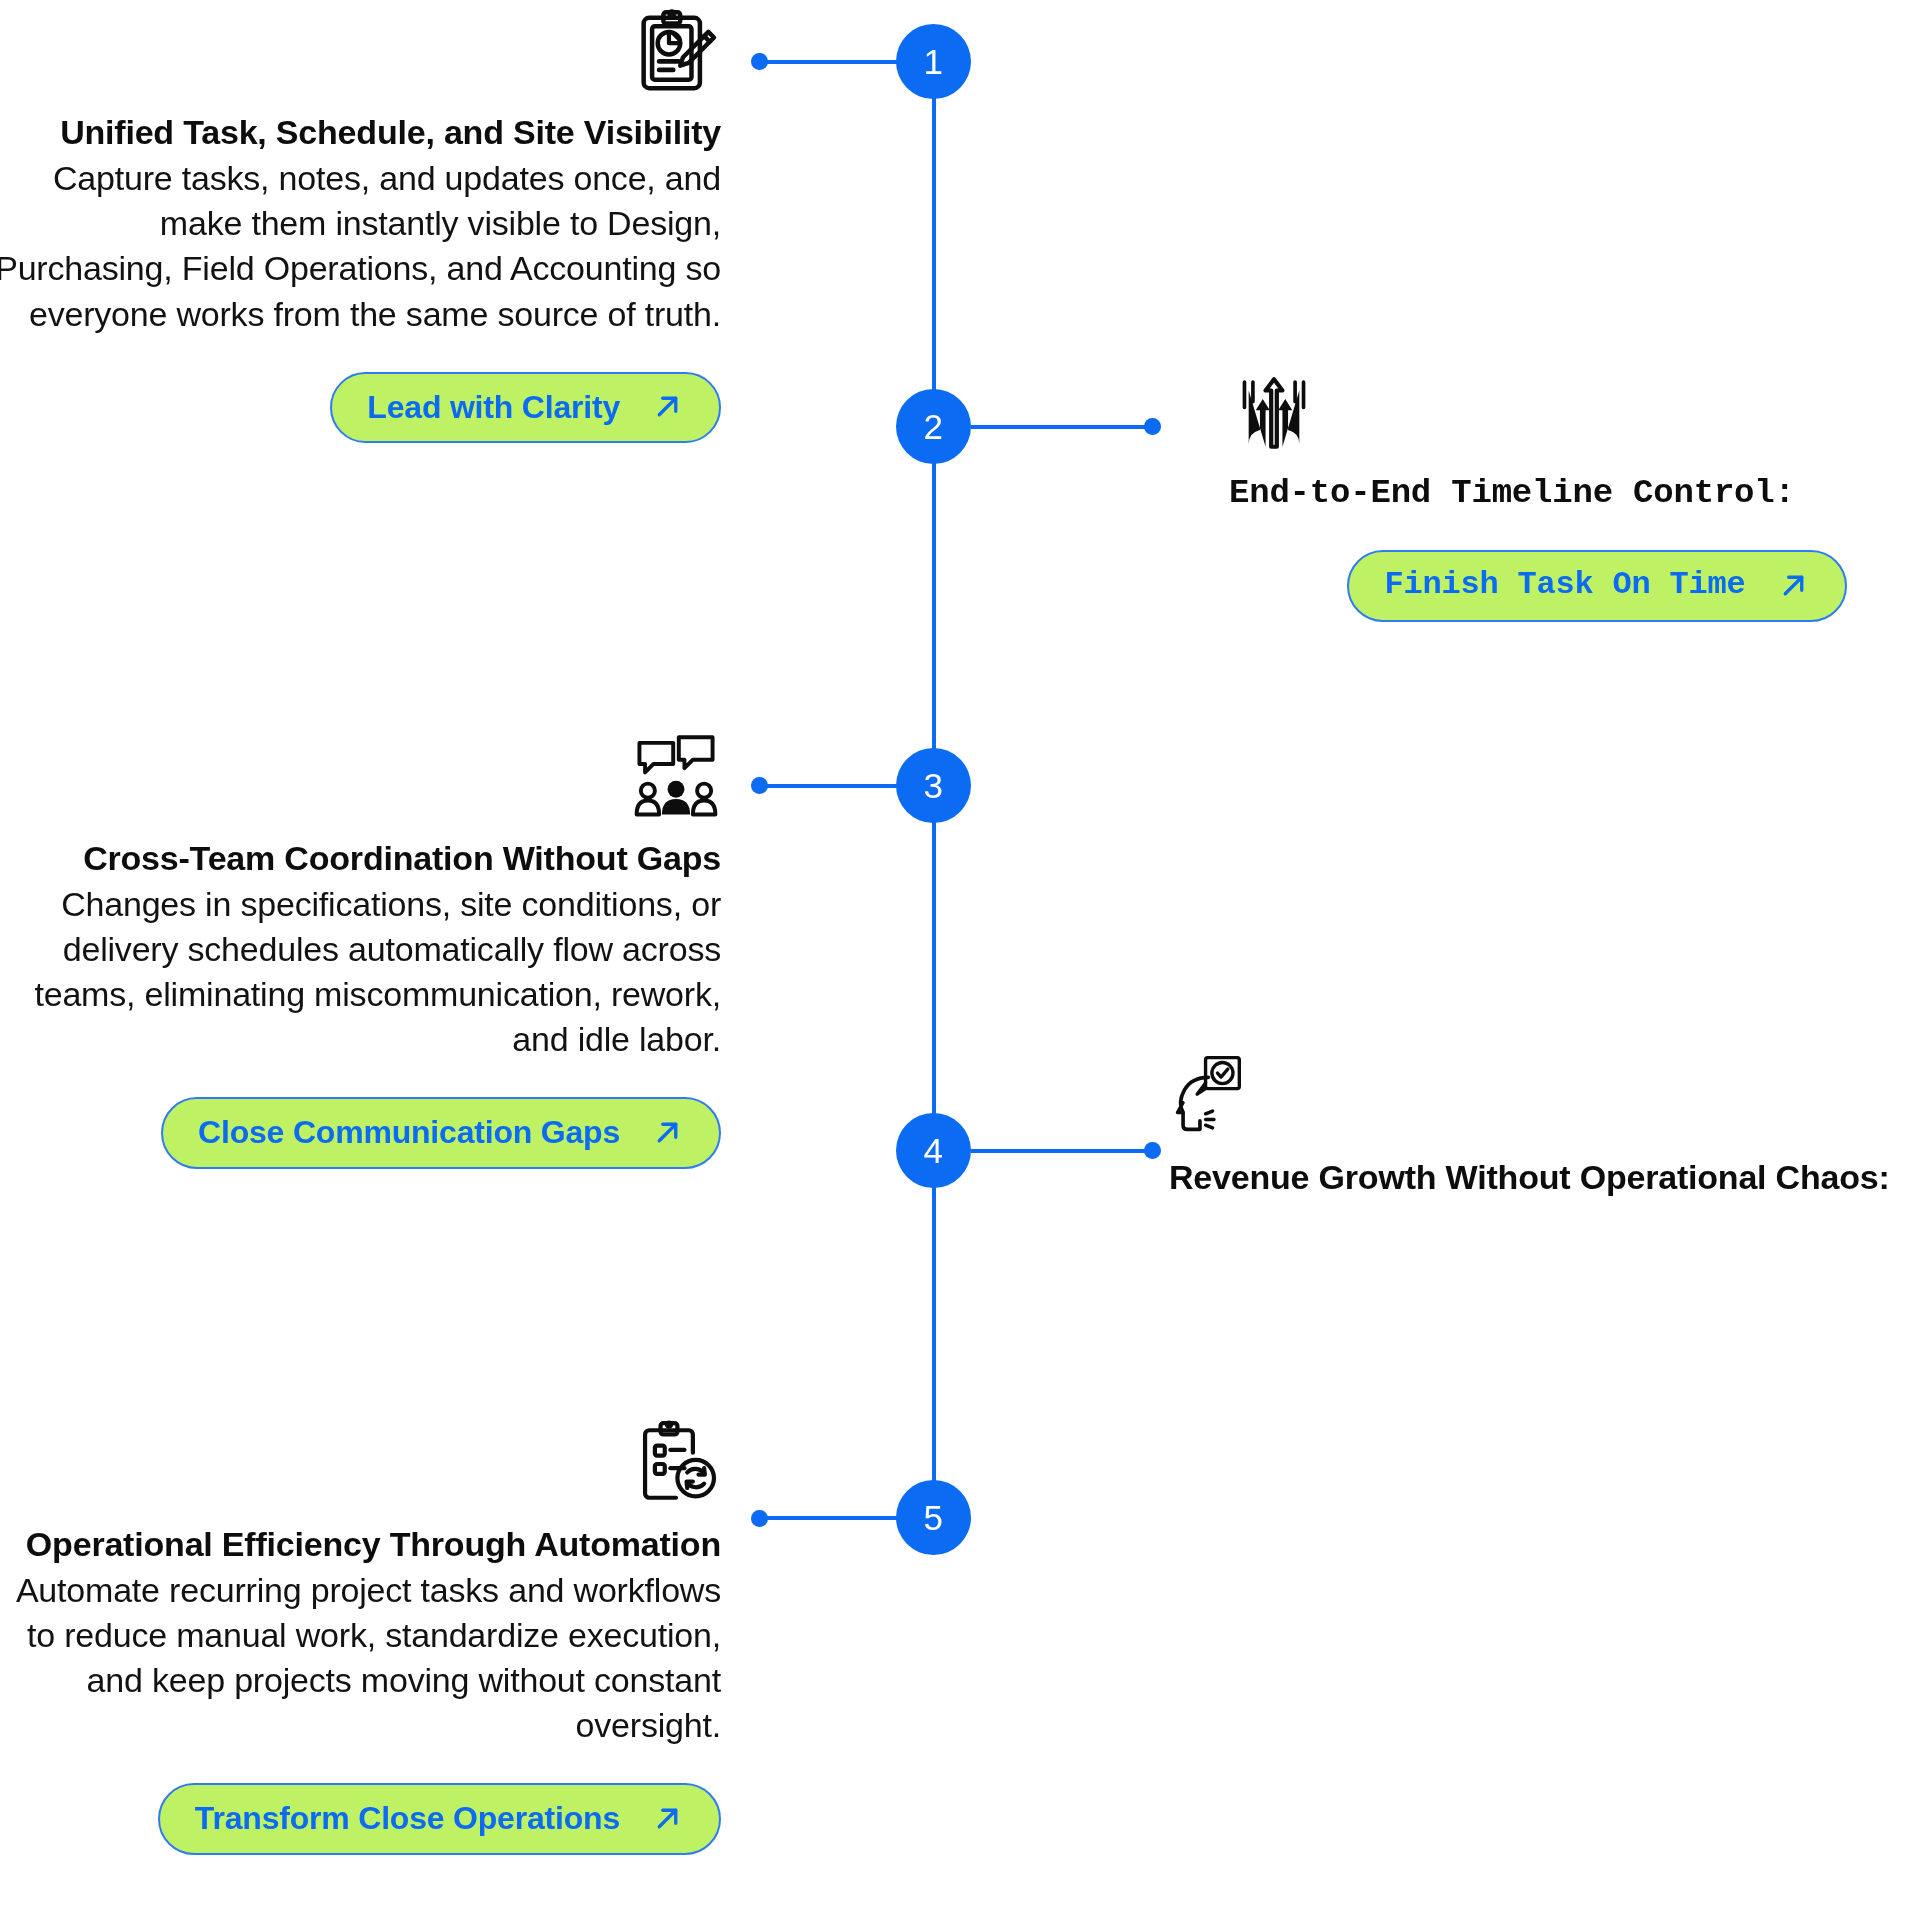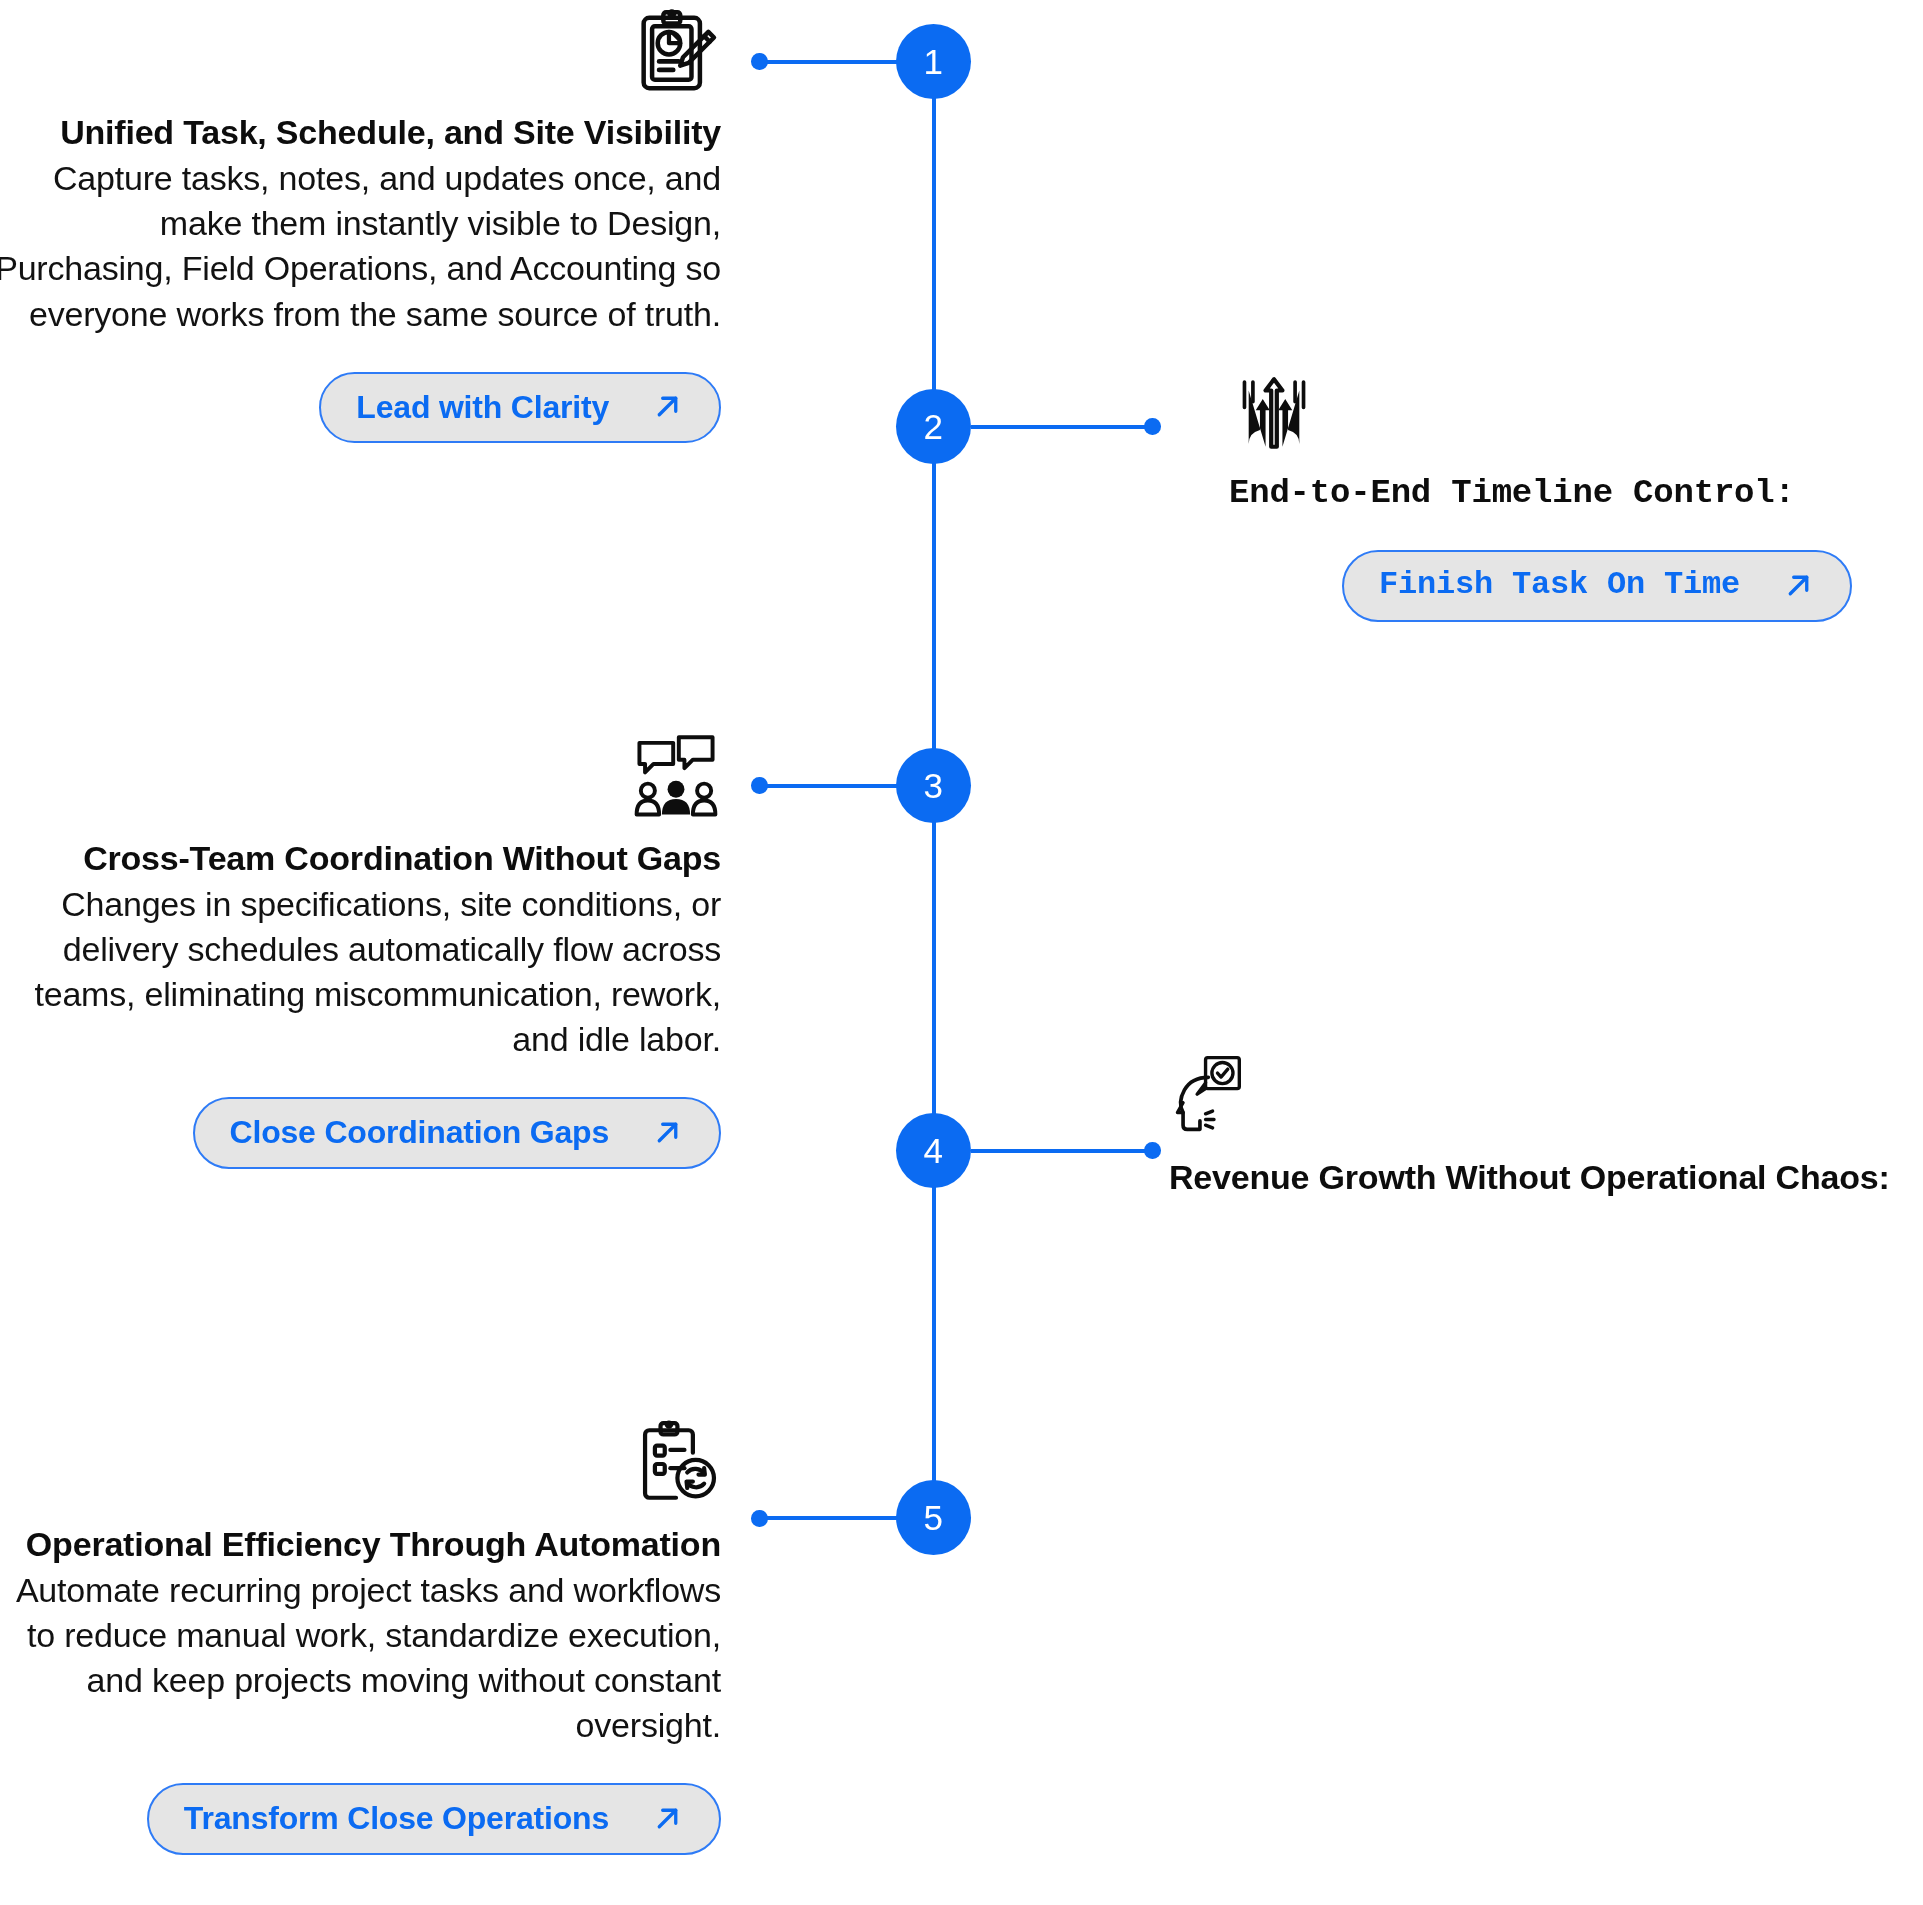--- a/index.html
+++ b/index.html
@@ -104,25 +104,25 @@
   }
 
   
   .cta-row { margin-top: 35px; }
   .block.left  .cta-row { text-align: right; }
   .block.right .cta-row { text-align: center; }
 
   .cta {
     display: inline-flex;
     align-items: center;
-    gap: 42px;
+    gap: 31px;
     border: 2.3px solid #2e7bf6;
     border-radius: 751px;
     padding: 16.5px 35px 18px 35px;
-    background: #e5e5e5;
+    background: #bef264;
     color: #0b6bf2;
     font-size: 32px;
     font-weight: bold;
     letter-spacing: -0.2px;
     line-height: 1;
     cursor: pointer;
     white-space: nowrap;
   }
   .cta .arrow {
     display: inline-block;
@@ -220,21 +220,21 @@
         <circle cx="32" cy="40" r="6" fill="#0d0d0d" stroke="none"></circle>
         <path d="M22 58 Q22 47 32 47 Q42 47 42 58 Z" fill="#0d0d0d" stroke="none"></path>
         <circle cx="52" cy="41" r="5"></circle>
         <path d="M44 58 Q44 48 52 48 Q60 48 60 58 Z"></path>
       </svg>
     </span>
     <div class="blk-title">Cross-Team Coordination Without Gaps</div>
     <div class="blk-body">Changes in specifications, site conditions, or delivery schedules automatically flow across teams, eliminating miscommunication, rework, and idle labor.</div>
     <div class="cta-row">
       <span class="cta">
-        <span>Close Coordination Gaps</span>
+        <span>Close Communication Gaps</span>
         <span class="arrow">
           <svg viewBox="0 0 24 24" fill="none" stroke="#0b6bf2" stroke-width="2.4" stroke-linecap="round" stroke-linejoin="round">
             <path d="M6 18 L18 6"></path>
               <path d="M8.5 6 H18 V15.5"></path>
           </svg>
         </span>
       </span>
     </div>
   </div>
 

